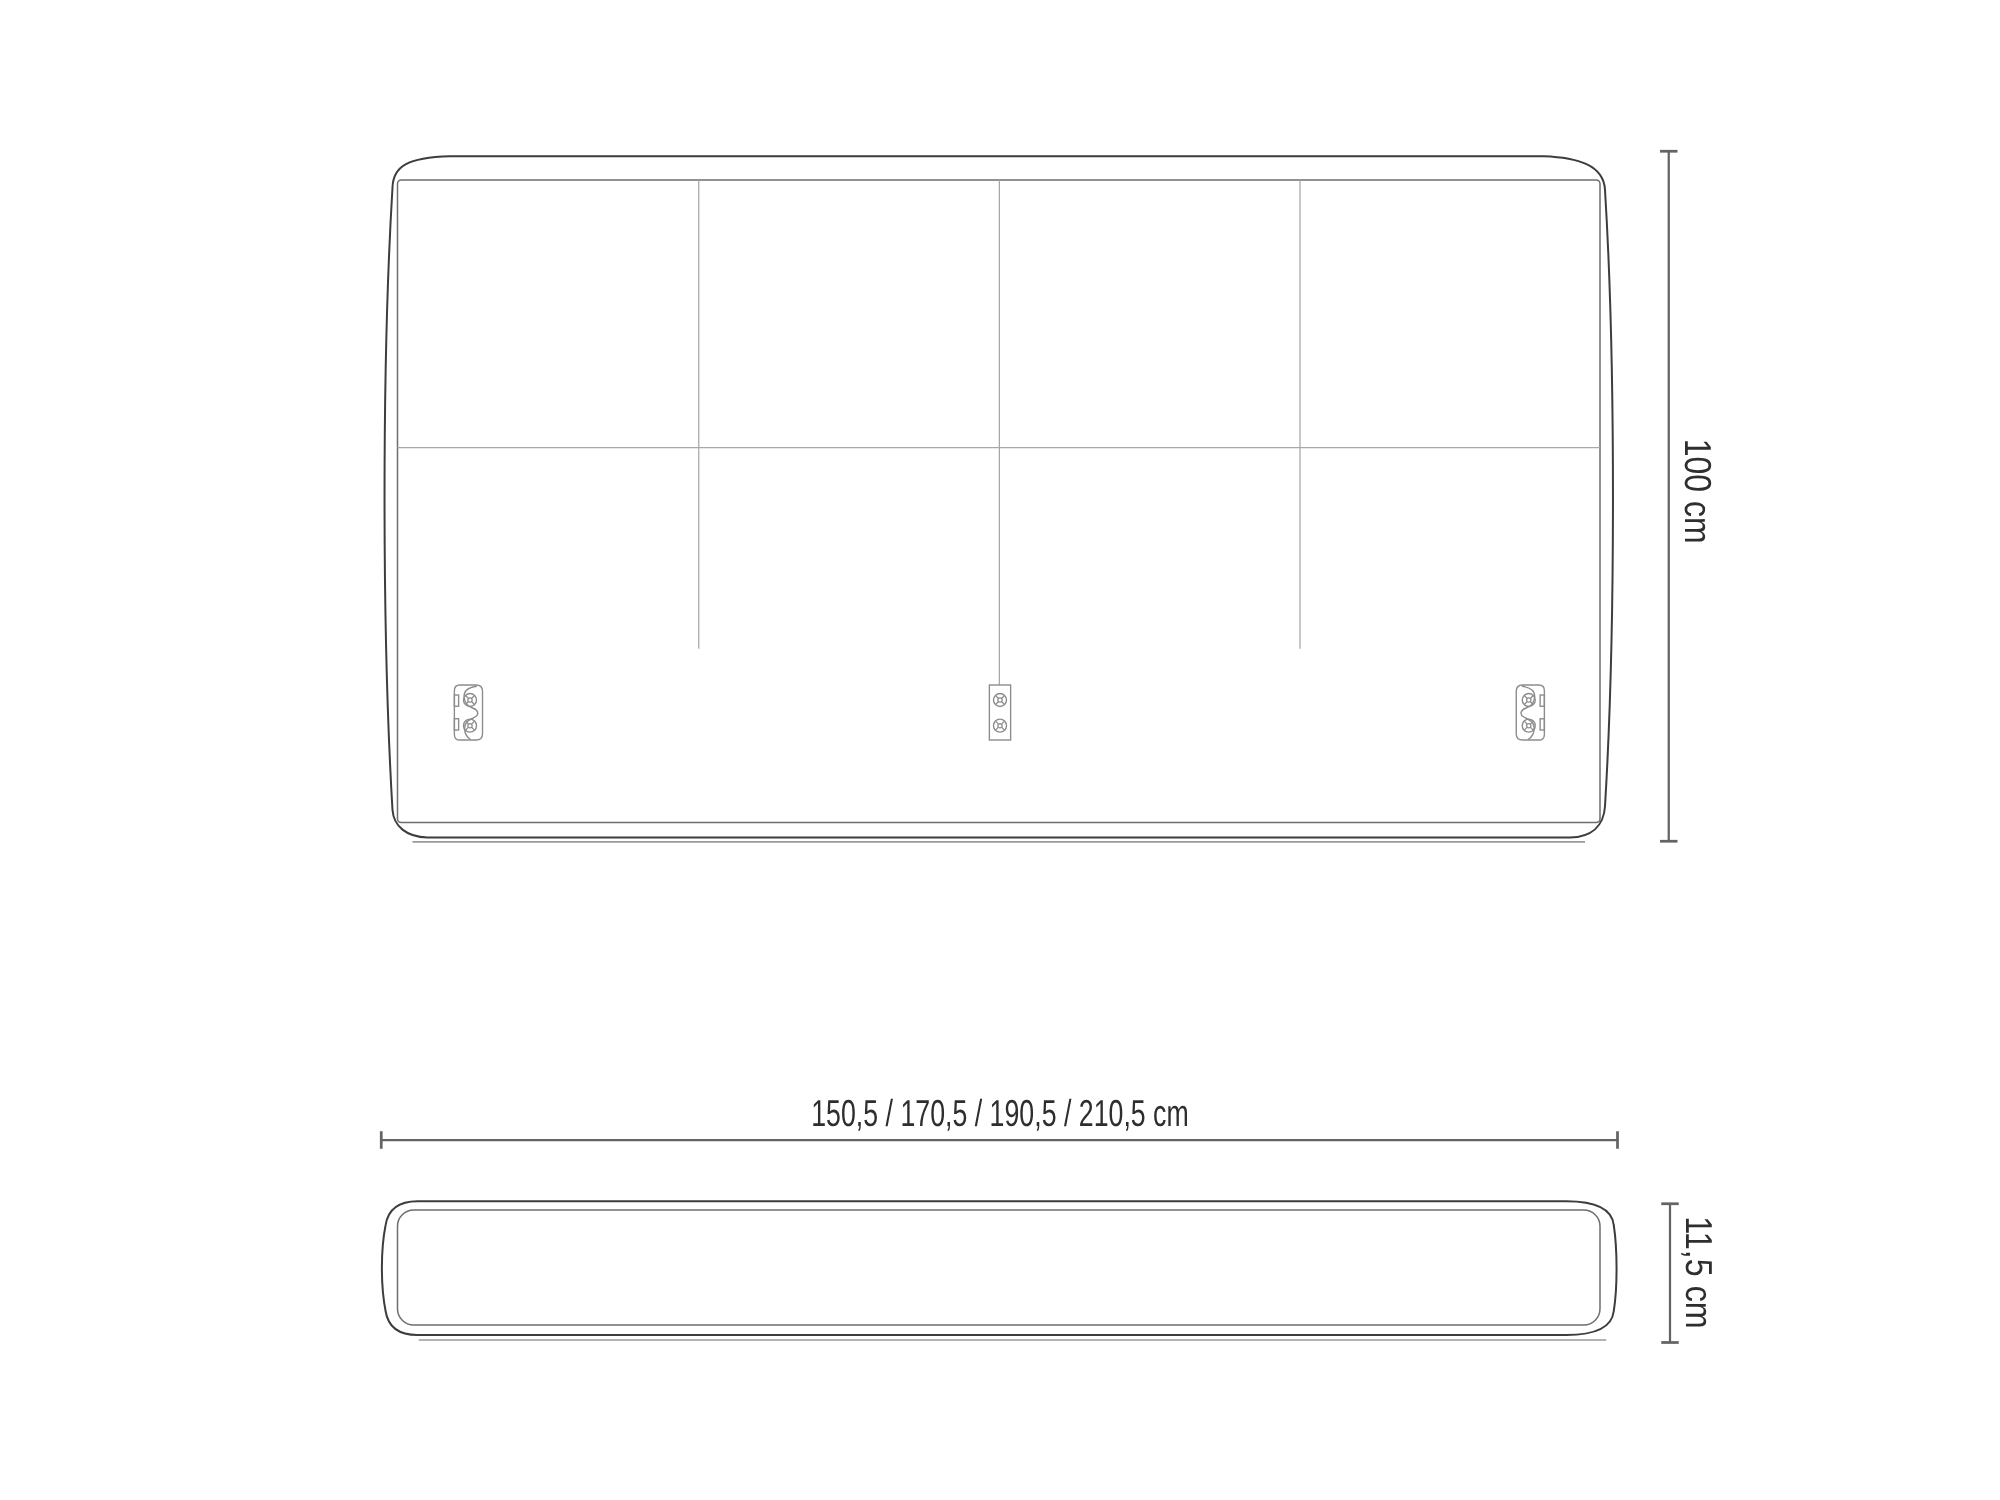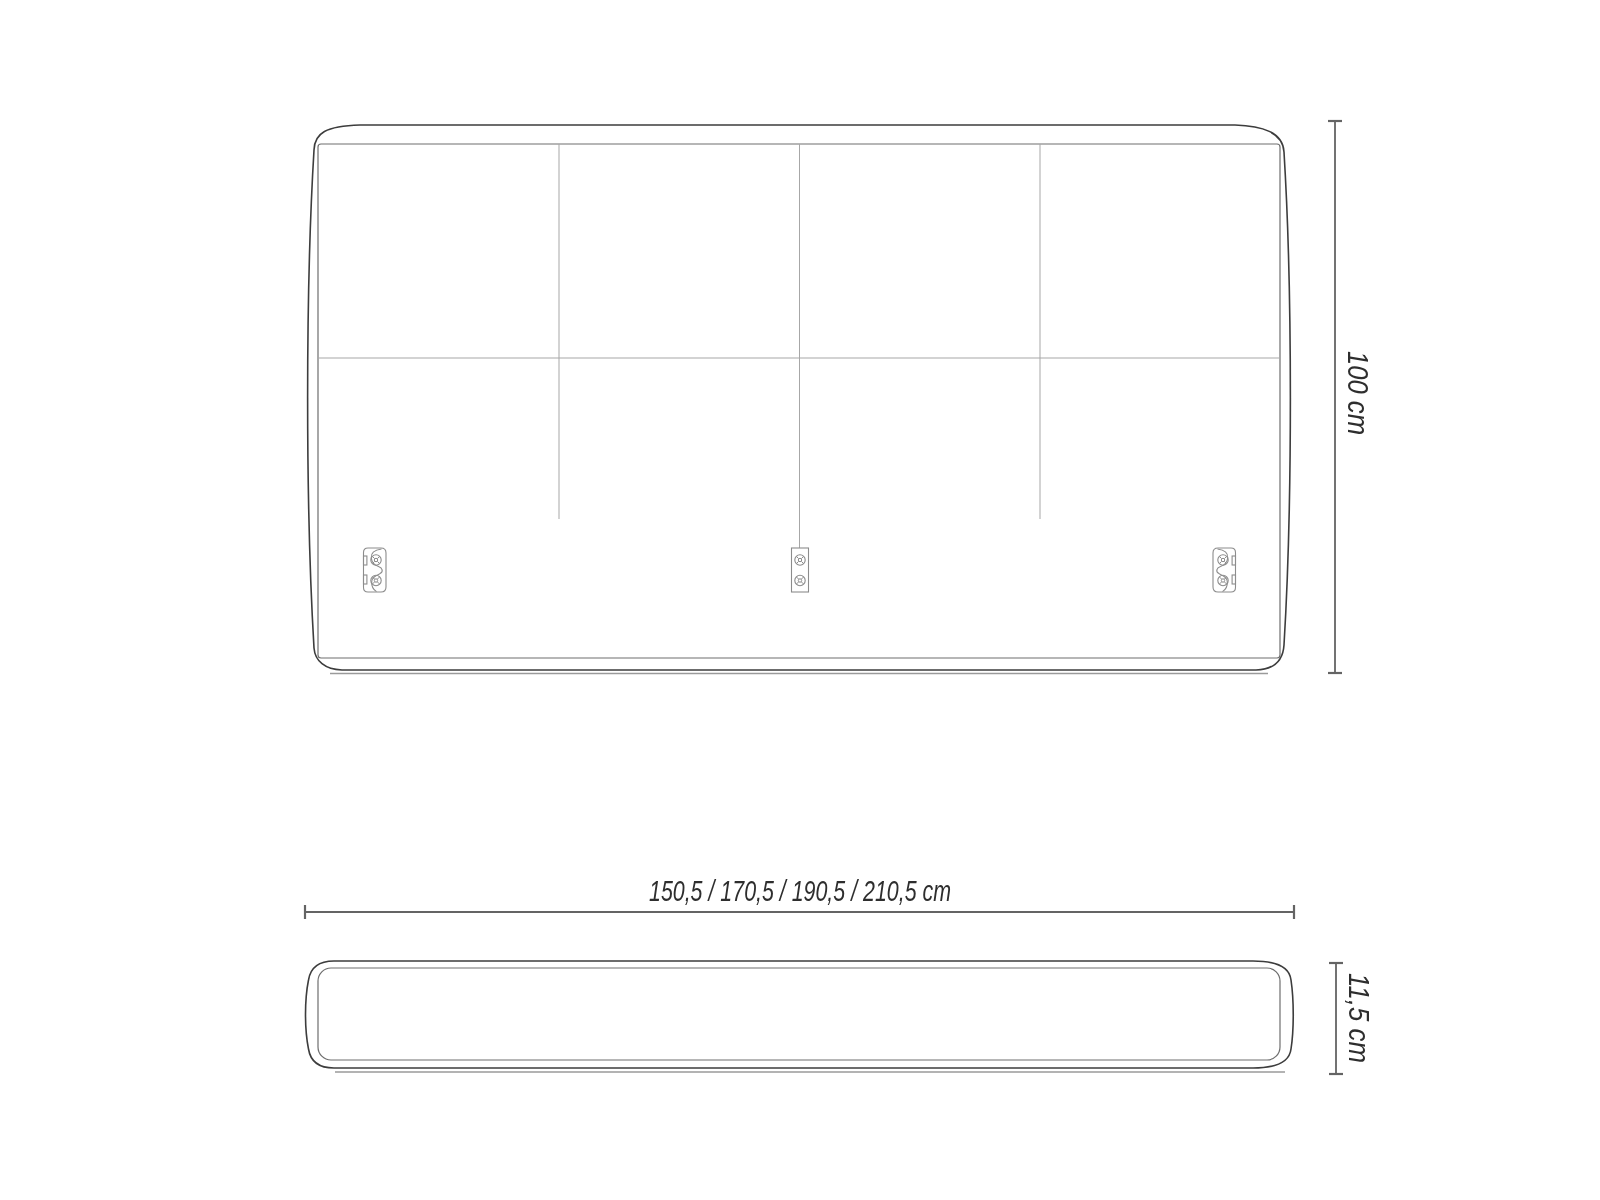--- a/index.html
+++ b/index.html
@@ -2,21 +2,20 @@
 <html><head>
 <meta charset="utf-8">
 <style>
   html,body{margin:0;padding:0;background:#ffffff;}
   .canvas{
     position:relative;
     width:1600px;height:1200px;
     background:#ffffff;
     font-family:"Liberation Sans",sans-serif;
     overflow:hidden;
-    font-style:italic;
   }
   svg{display:block;}
   .outline{fill:none;stroke:#3d3d3d;stroke-width:1.6;stroke-linecap:round;stroke-linejoin:round;}
   .panel{fill:none;stroke:#6e6e6e;stroke-width:1.2;}
   .seam{stroke:#a7a7a7;stroke-width:1;fill:none;}
   .shadow{stroke:#9a9a9a;stroke-width:1.3;fill:none;}
   .bracket{fill:none;stroke:#8c8c8c;stroke-width:1.1;}
   .dim{stroke:#646464;stroke-width:1.8;fill:none;}
   .dimcap{stroke:#646464;stroke-width:2.2;fill:none;}
   .dimtext{

